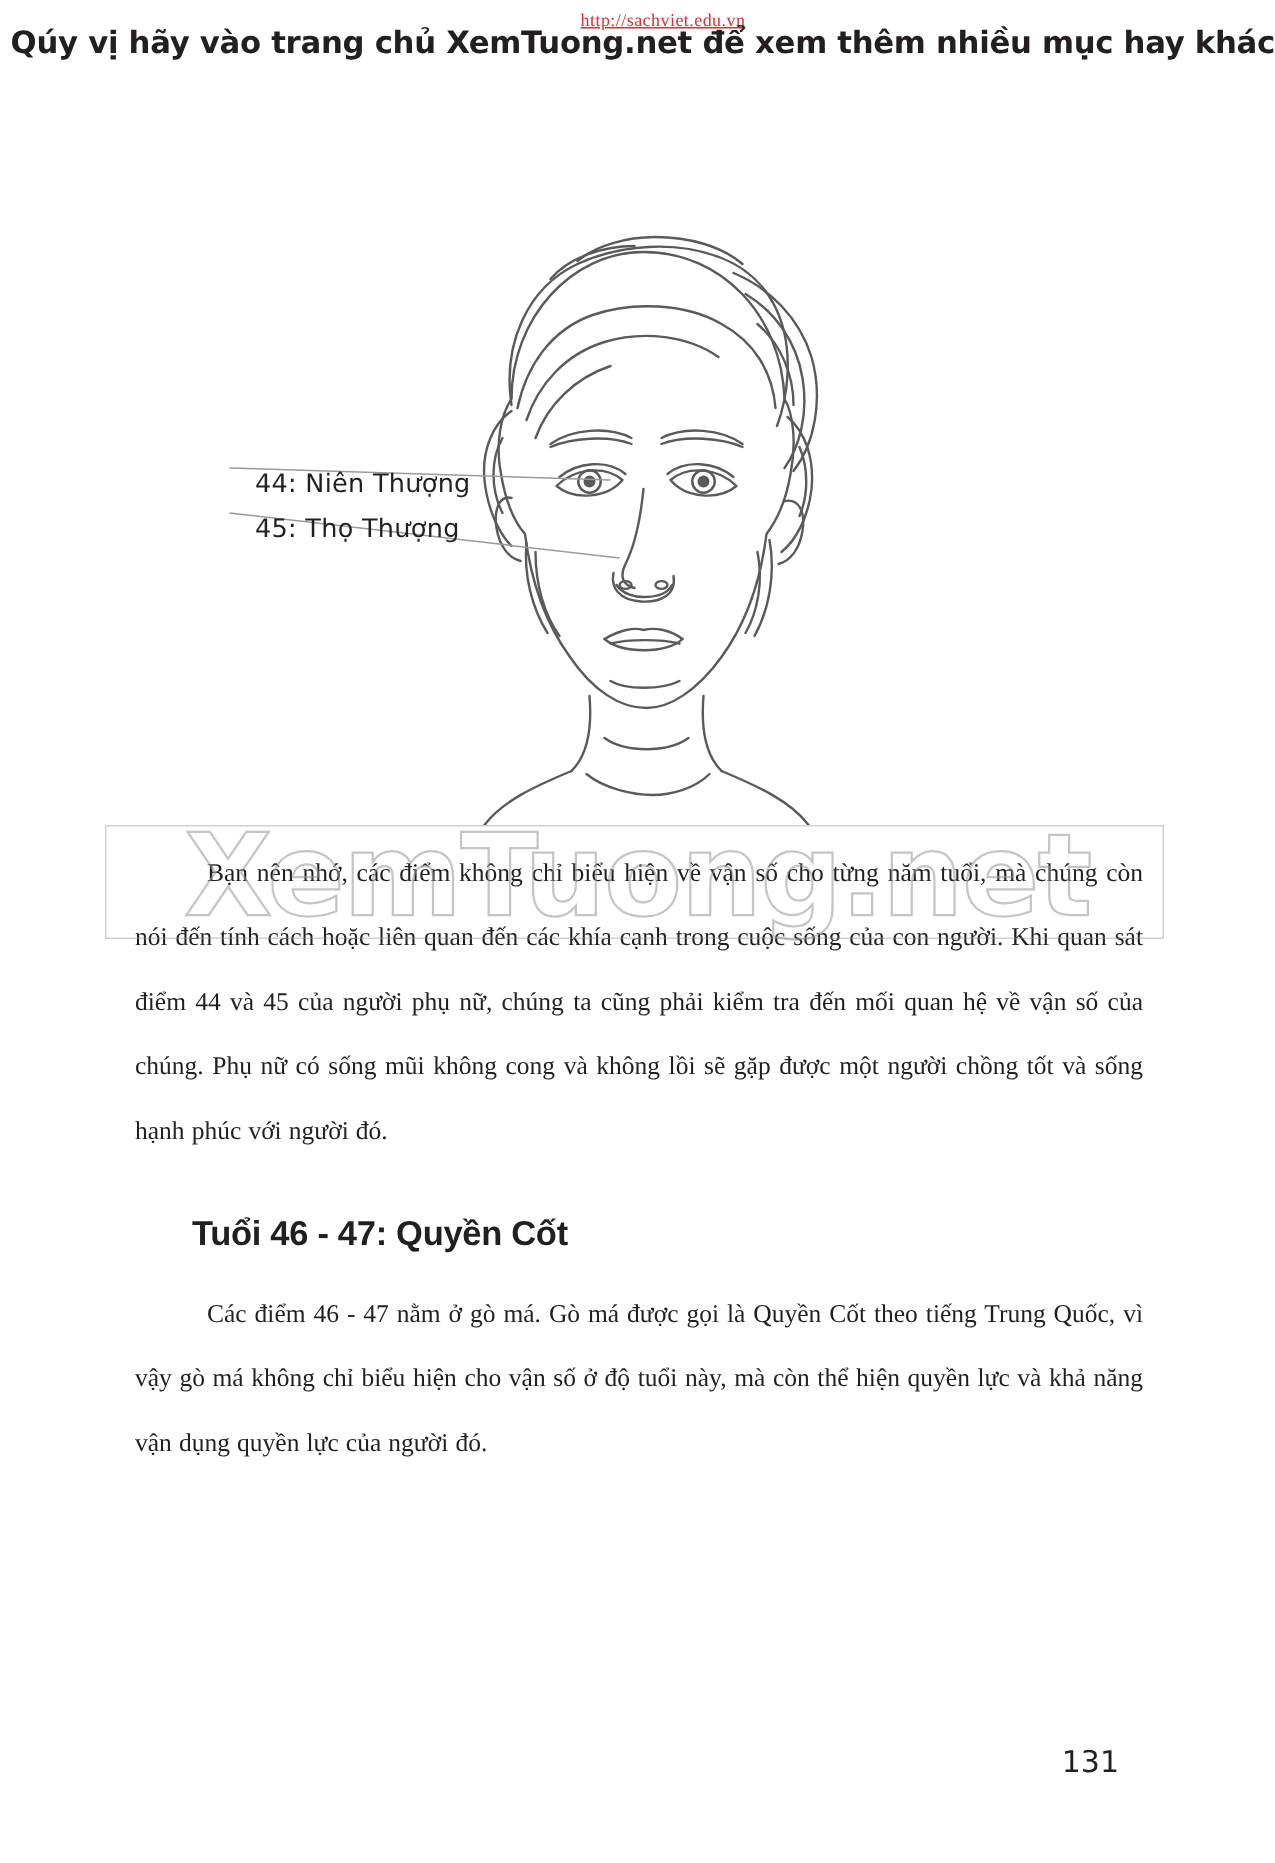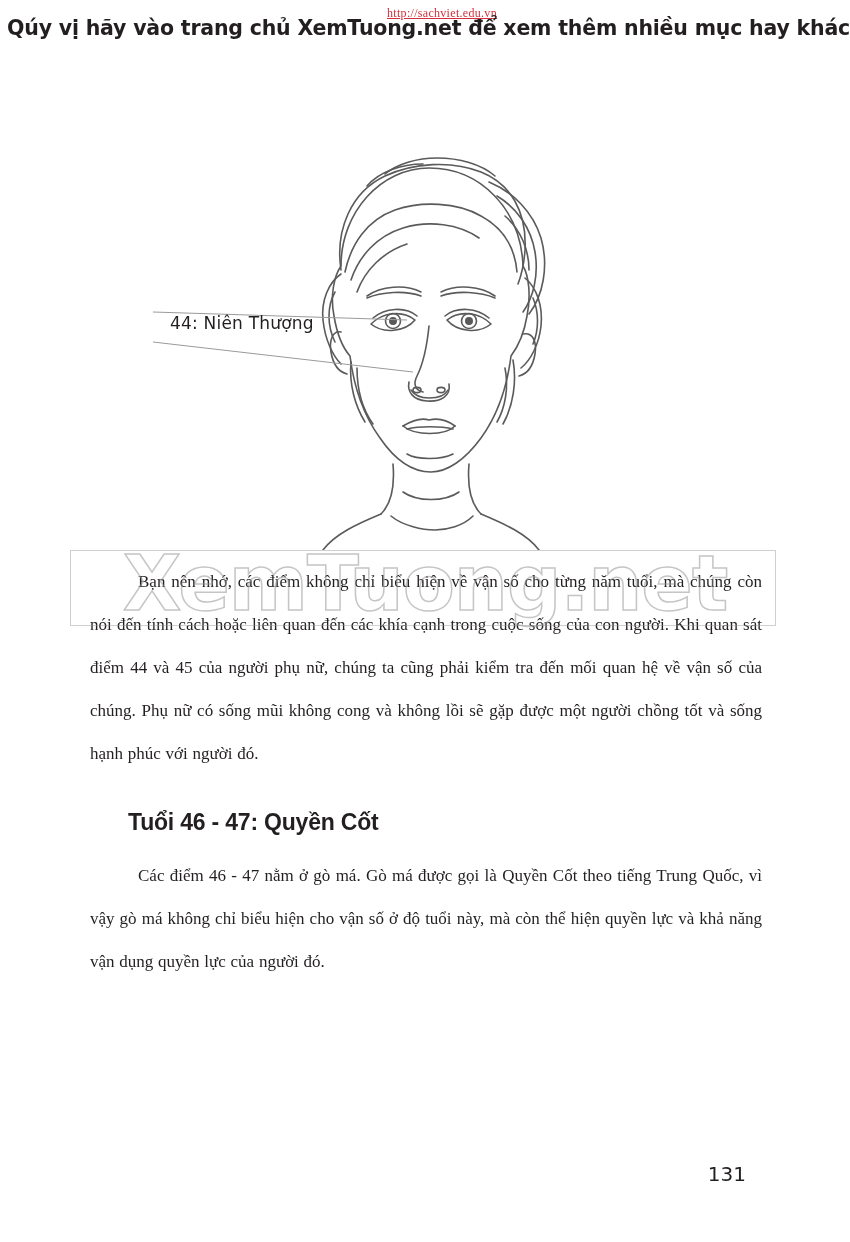--- a/index.html
+++ b/index.html
@@ -221,20 +221,21 @@
     </g>
 
     <g stroke="#9a9a9a" stroke-width="1" fill="none">
       <path d="M8 192 L262 200"></path>
       <path d="M8 222 L268 252"></path>
     </g>
   </svg>
 
   <div class="labels">
     <div class="label-line">44: Niên  Thượng</div>
+    <div class="label-line">45: Thọ  Thượng</div>
   </div>
 </div>
 
 <div class="watermark">
   <div class="wm-box"></div>
   <div class="watermark-text">XemTuong.net</div>
 </div>
 
 <div class="content">
   <p class="para">Bạn nên nhớ, các điểm không chỉ biểu hiện về vận số cho từng năm tuổi, mà chúng còn nói đến tính cách hoặc liên quan đến các khía cạnh trong cuộc sống của con người. Khi quan sát điểm 44 và 45 của người phụ nữ, chúng ta cũng phải kiểm tra đến mối quan hệ về vận số của chúng. Phụ nữ có sống mũi không cong và không lồi sẽ gặp được một người chồng tốt và sống hạnh phúc với người đó.</p>

